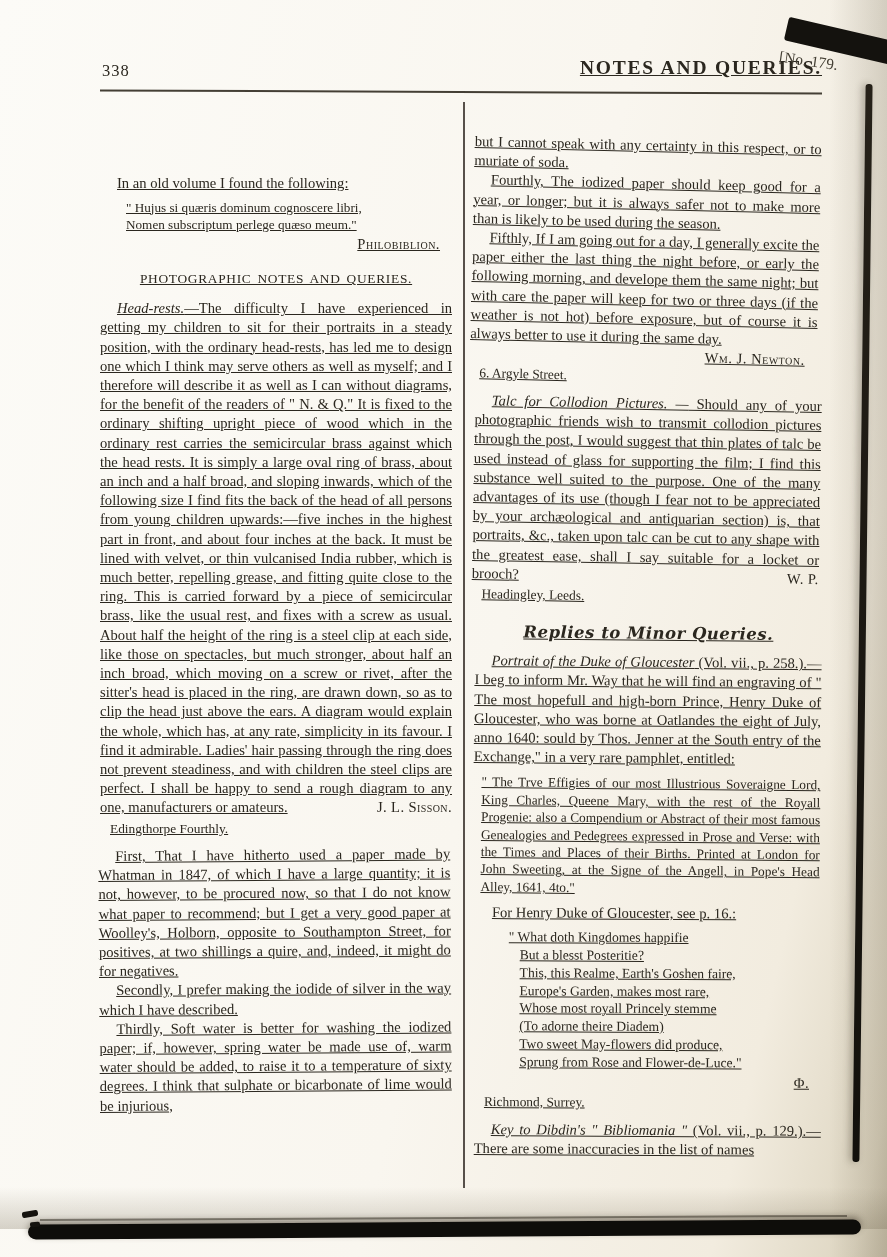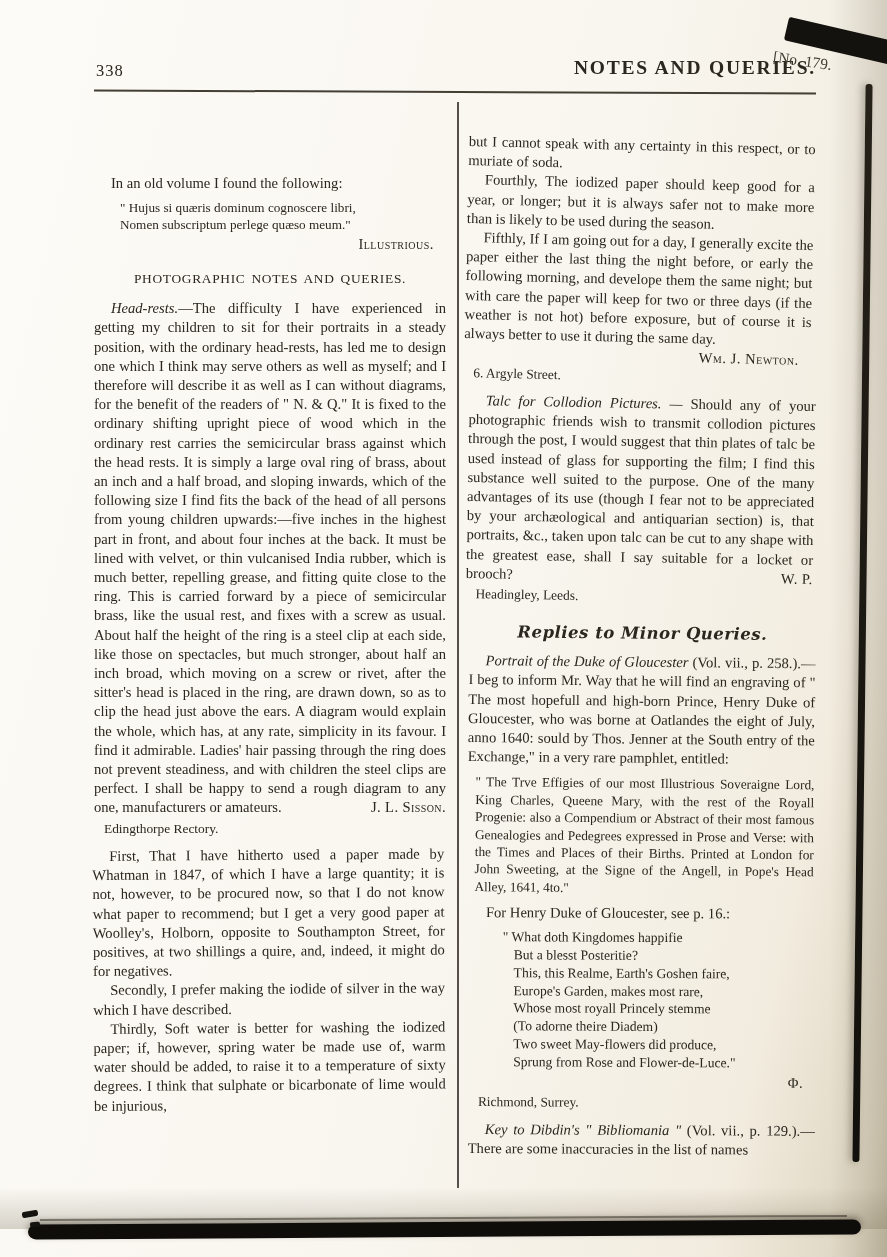--- a/index.html
+++ b/index.html
@@ -2,21 +2,21 @@
 <html><head>
 <meta charset="utf-8">
 <style>
   html,body{margin:0;padding:0;background:#ffffff;}
   .scan{
     position:relative;width:887px;height:1257px;overflow:hidden;
     background:linear-gradient(103deg,#fcfbf7 0%,#f9f6ef 55%,#f2ecdf 85%,#ded6c2 97%,#cfc6b0 100%);
     font-family:"Liberation Serif","DejaVu Serif",serif;
     color:#2b271f;
   }
-  .content{position:absolute;left:94px;top:50px;width:722px;}
+  .content{position:absolute;left:100px;top:50px;width:722px;text-decoration:underline;}
   header{position:relative;height:36px;}
   .pagenum{position:absolute;left:2px;top:11px;font-size:16.5px;letter-spacing:1px;}
   .title{margin:0;text-align:right;font-size:19.5px;font-weight:bold;letter-spacing:1.8px;padding-top:7px;}
   .issue{position:absolute;right:-16px;top:2px;font-size:15.5px;color:#454035;transform:rotate(8deg);}
   .rule{height:2px;background:#443f35;margin-top:5px;transform:rotate(0.25deg);}
   .cols{display:flex;margin-top:9px;align-items:center;}
   .col{font-size:14.6px;line-height:19.2px;text-align:justify;}
   .col.left{width:352px;}
   .divider{width:1.5px;background:#57504a;margin:0 10px 0 11px;min-height:1086px;}
   .col.right{width:347px;}
@@ -64,26 +64,26 @@
 
     <div class="cols">
 
       <div class="col left">
         <p class="para indent"><span>In an old volume I found the following:</span></p>
 
         <div class="verse">
           <div>" Hujus si quæris dominum cognoscere libri,</div>
           <div>Nomen subscriptum perlege quæso meum."</div>
         </div>
-        <p class="sig-line" style="margin-bottom:6px;">Illustrious.</p>
+        <p class="sig-line" style="margin-bottom:6px;">Philobiblion.</p>
 
         <h2 class="sec-heading">PHOTOGRAPHIC NOTES AND QUERIES.</h2>
 
         <p class="para indent"><i class="lead">Head-rests.</i><span>—The difficulty I have experienced in getting my children to sit for their portraits in a steady position, with the ordinary head-rests, has led me to design one which I think may serve others as well as myself; and I therefore will describe it as well as I can without diagrams, for the benefit of the readers of " N. &amp; Q."  It is fixed to the ordinary shifting upright piece of wood which in the ordinary rest carries the semicircular brass against which the head rests.  It is simply a large oval ring of brass, about an inch and a half broad, and sloping inwards, which of the following size I find fits the back of the head of all persons from young children upwards:—five inches in the highest part in front, and about four inches at the back.  It must be lined with velvet, or thin vulcanised India rubber, which is much better, repelling grease, and fitting quite close to the ring. This is carried forward by a piece of semicircular brass, like the usual rest, and fixes with a screw as usual.  About half the height of the ring is a steel clip at each side, like those on spectacles, but much stronger, about half an inch broad, which moving on a screw or rivet, after the sitter's head is placed in the ring, are drawn down, so as to clip the head just above the ears.  A diagram would explain the whole, which has, at any rate, simplicity in its favour.  I find it admirable.  Ladies' hair passing through the ring does not prevent steadiness, and with children the steel clips are perfect.  I shall be happy to send a rough diagram to any one, manufacturers or amateurs.</span><span class="sig">J. L. Sisson.</span></p>
-        <p class="addr">Edingthorpe Rectory.</p>
+        <p class="addr">Edingthorpe Fourthly.</p>
 
 
         <div class="tilt-l">
           <p class="para indent"><span>First, That I have hitherto used a paper made by Whatman in 1847, of which I have a large quantity; it is not, however, to be procured now, so that I do not know what paper to recommend; but I get a very good paper at Woolley's, Holborn, opposite to Southampton Street, for positives, at two shillings a quire, and, indeed, it might do for negatives.</span></p>
           <p class="para indent"><span>Secondly, I prefer making the iodide of silver in the way which I have described.</span></p>
           <p class="para indent"><span>Thirdly, Soft water is better for washing the iodized paper; if, however, spring water be made use of, warm water should be added, to raise it to a temperature of sixty degrees.  I think that sulphate or bicarbonate of lime would be injurious,</span></p>
         </div>
       </div>
 
       <div class="divider"></div>

